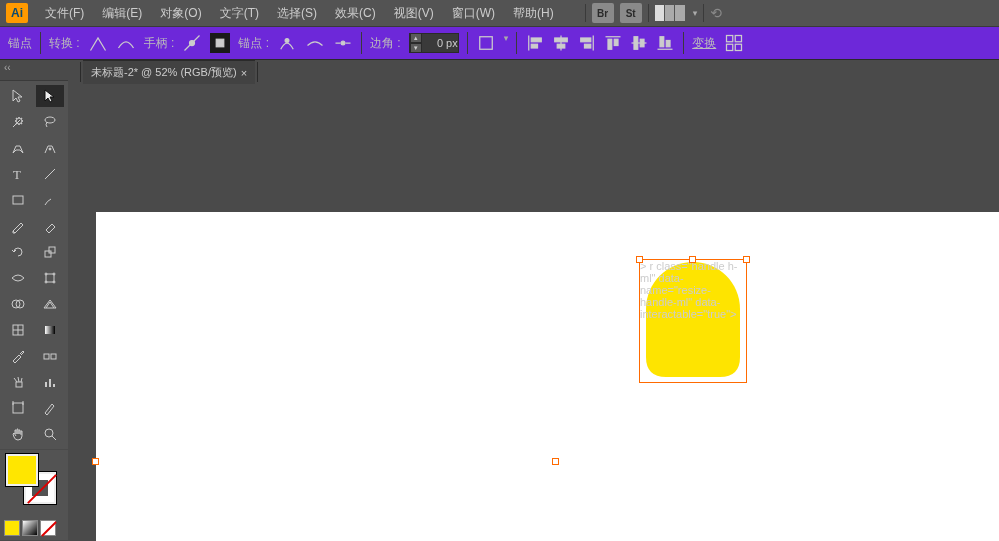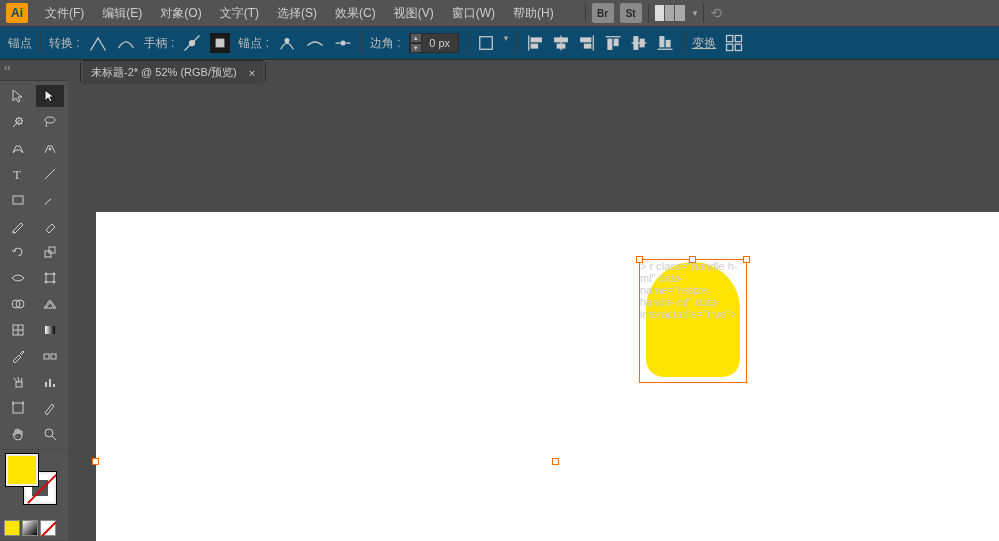--- a/index.html
+++ b/index.html
@@ -62,21 +62,21 @@
   gap: 1px;
 }
 .workspace-sel span { flex: 1; background: #aaa; }
 .workspace-sel span:first-child { background: #ddd; }
 .chevron { color: #aaa; font-size: 9px; margin-left: 2px; }
 .sync-icon { color: #8a8a8a; font-size: 14px; }
 
 
 .optionsbar {
   height: 34px;
-  background: #0c4a6e;
+  background: #6d28d9;
   border-top: 1px solid #3a3a3a;
   border-bottom: 1px solid #2a2a2a;
   display: flex;
   align-items: center;
   padding-left: 8px;
   gap: 8px;
   font-size: 12px;
 }
 .optionsbar .label { color: #bbb; }
 .optionsbar .sep { width: 1px; height: 22px; background: #3a3a3a; }
@@ -95,21 +95,21 @@
   align-items: center;
   background: #3a3a3a;
   border: 1px solid #2a2a2a;
   height: 20px;
 }
 .corner-input input {
   width: 36px;
   background: transparent;
   border: none;
   color: #ccc;
-  text-align: center;
+  text-align: right;
   font-size: 11px;
   outline: none;
 }
 .stepper {
   display: flex;
   flex-direction: column;
   width: 12px;
   height: 20px;
 }
 .stepper span {
@@ -143,21 +143,21 @@
   display: flex;
   align-items: center;
 }
 .tabrow .sep { width: 1px; height: 20px; background: #2a2a2a; margin: 0 2px; }
 .tab {
   background: #424242;
   height: 24px;
   padding: 0 8px;
   display: flex;
   align-items: center;
-  gap: 12px;
+  gap: 4px;
   font-size: 11px;
   border-top: 1px solid #2a2a2a;
 }
 .tab .close { cursor: pointer; color: #ccc; }
 
 
 .tools {
   position: absolute;
   left: 0; top: 20px;
   width: 68px;

